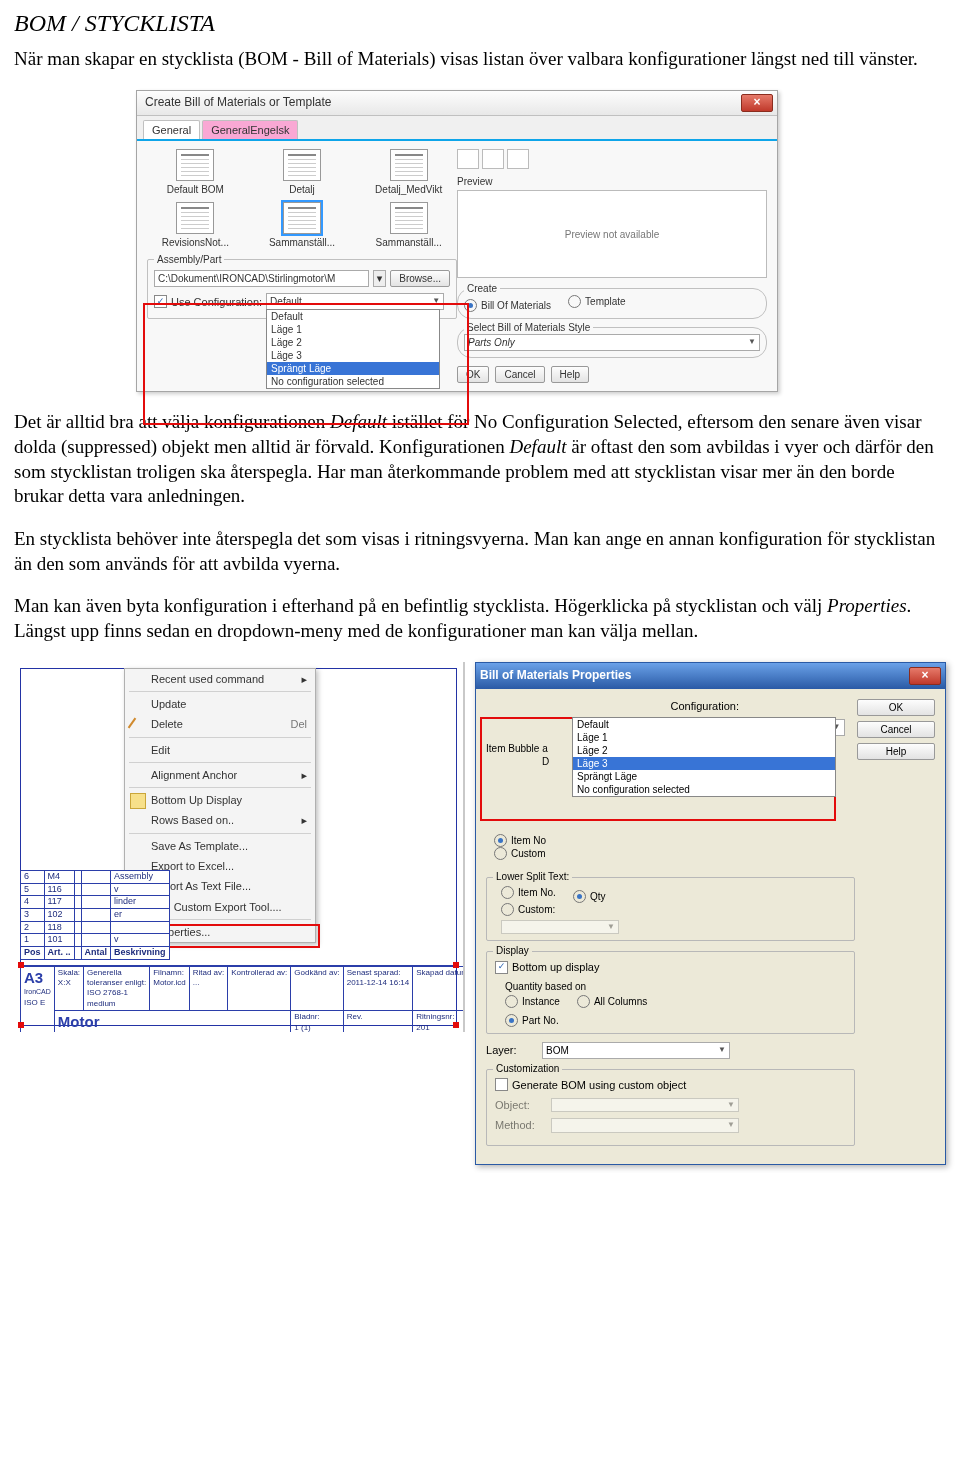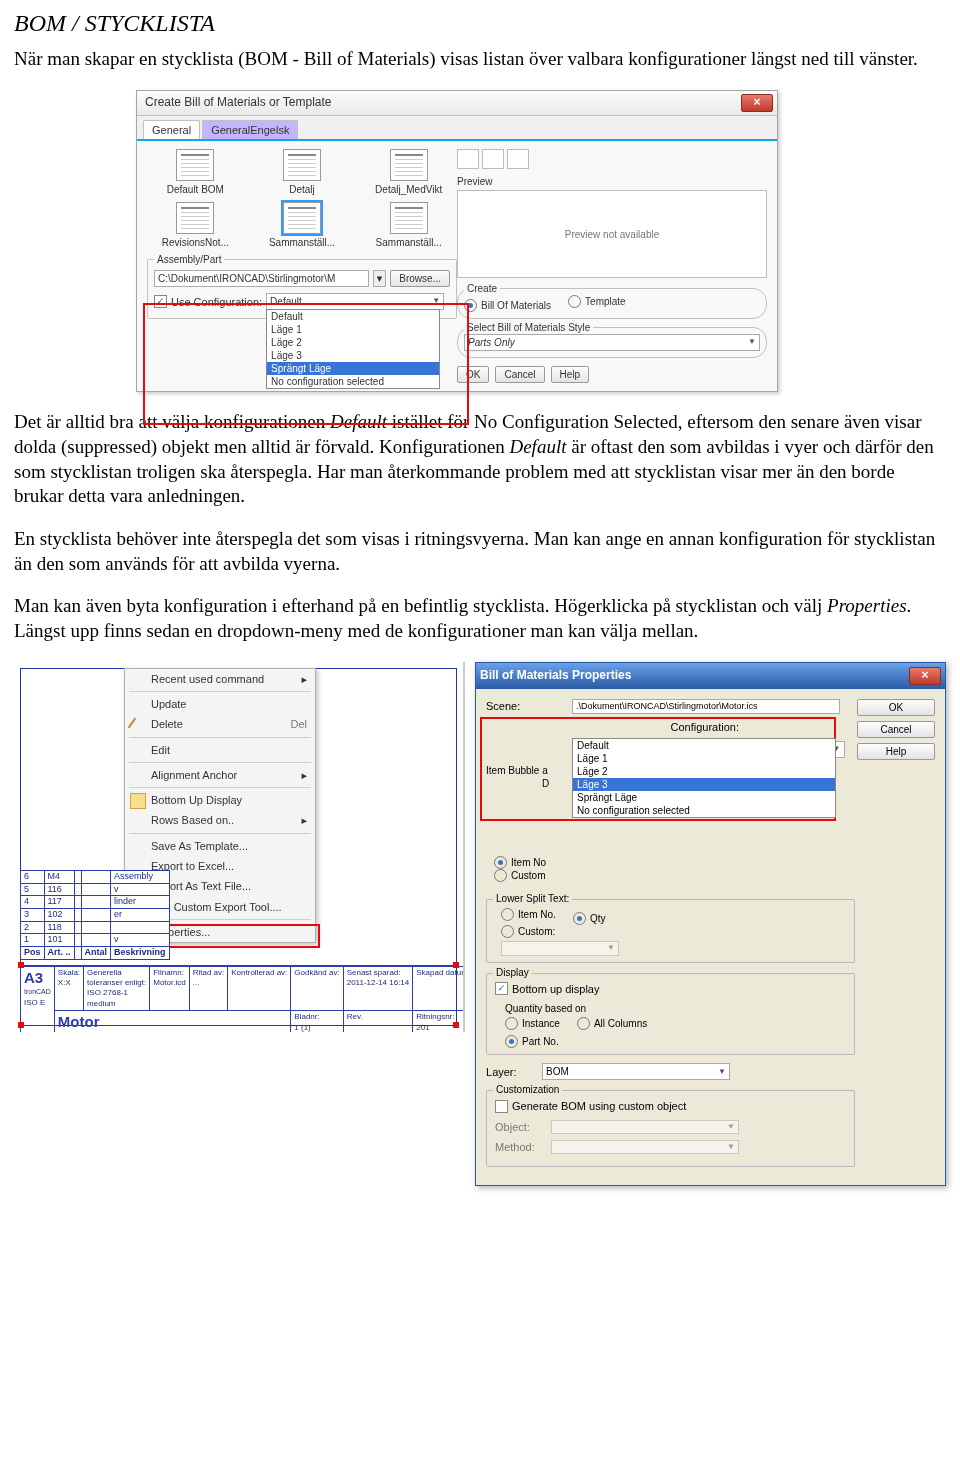--- a/index.html
+++ b/index.html
@@ -53,21 +53,21 @@
     line-height: 14px;
   }
   .tabs {
     display: flex;
     gap: 0;
     padding: 4px 6px 0 6px;
   }
   .tab {
     border: 1px solid #c0c0c0;
     border-bottom: none;
-    background: #c4b5fd;
+    background: #f9a8d4;
     padding: 2px 8px;
     font-size: 11px;
     border-radius: 2px 2px 0 0;
     margin-right: 2px;
   }
   .tab.active { background: #fff; }
   .dlg1-body {
     border-top: 2px solid #0ea5e9;
     padding: 8px 10px;
     display: flex;
@@ -572,26 +572,20 @@
       <span>Bill of Materials Properties</span>
       <span class="closebtn" style="background:linear-gradient(#e67a6a,#c0392b);">×</span>
     </div>
     <div class="body2">
       <div class="btncol">
         <div class="winbtn">OK</div>
         <div class="winbtn">Cancel</div>
         <div class="winbtn">Help</div>
       </div>
 
-      <div class="row">
-        <span class="lbl">Scene:</span>
-        <div class="combo" style="width:260px;">
-          <span style="font-size:9px;overflow:hidden;">.\Dokument\IRONCAD\Stirlingmotor\Motor.ics</span>
-        </div>
-      </div>
 
       <div class="row" style="position:relative;flex-direction:column;">
         <span class="lbl">Configuration:</span>
         <div class="combo" style="width:260px;">
           <span>Default</span>
           <span class="arrow">▼</span>
         </div>
         <div class="dropdown2" style="left:86px;top:18px;width:262px;">
           <div>Default</div>
           <div>Läge 1</div>

